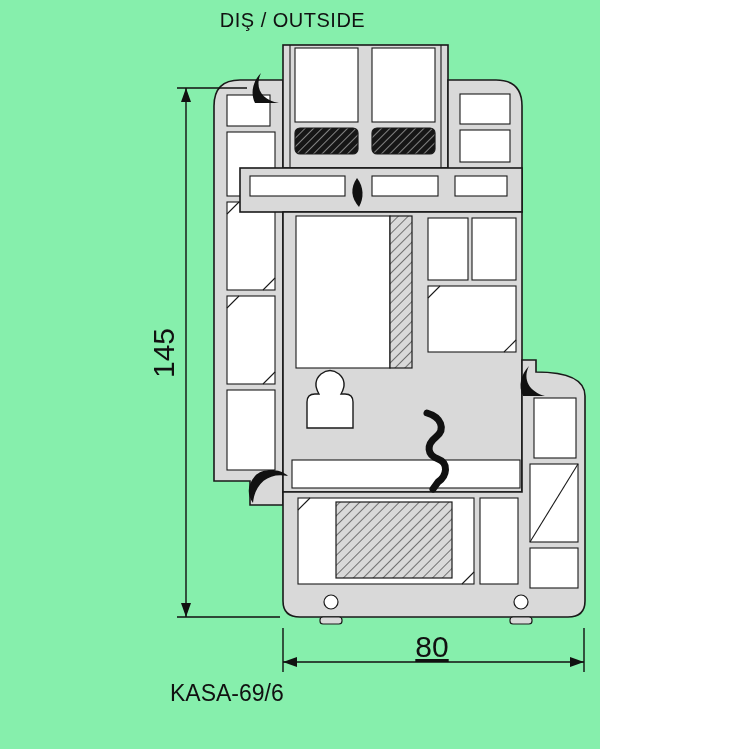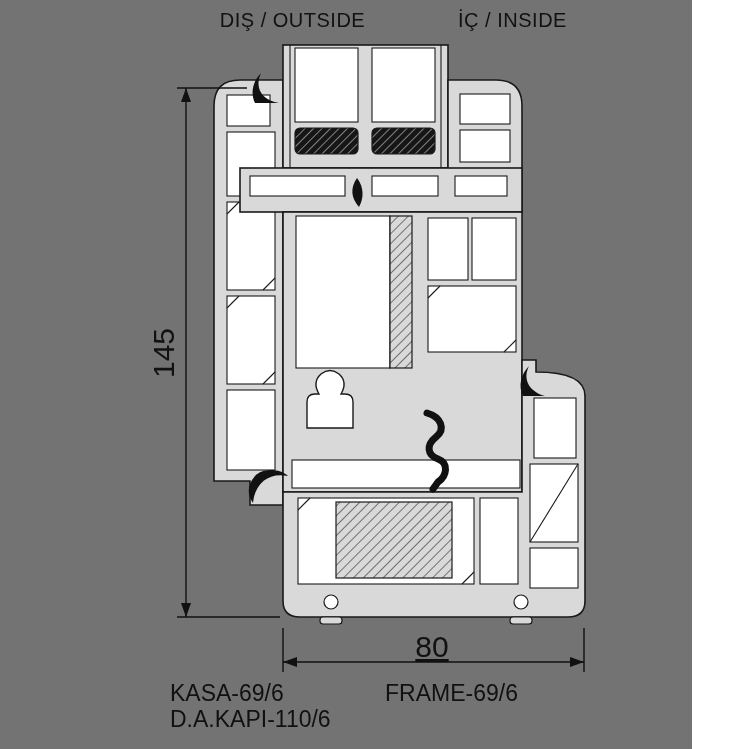--- a/index.html
+++ b/index.html
@@ -1,20 +1,20 @@
 <!DOCTYPE html>
 <html><head>
 <meta charset="utf-8">
 <style>
   * { margin:0; padding:0; box-sizing:border-box; }
   html,body { background:#fff; }
   .page {
     position:relative;
-    width:692px; height:749px;
-    background:#737373;
+    width:600px; height:749px;
+    background:#86efac;
     font-family:"Liberation Sans", sans-serif;
     color:#111;
     overflow:hidden;
   }
   .drawing-svg { position:absolute; left:0; top:0; }
   .txt { position:absolute; white-space:nowrap; }
   .top-label { font-size:20px; letter-spacing:0.5px; text-align:center; }
   .outside-label { left:180px; top:9px; width:225px; }
   .inside-label  { left:430px; top:9px; width:165px; }
   .dim-value { font-size:30px; text-align:center; }
@@ -29,26 +29,23 @@
   .footer-l2 { left:170px; top:706px; }
   .footer-r1 { left:385px; top:680px; }
   .footer-r2 { left:385px; top:706px; }
 </style>
 </head>
 <body>
 
 <div class="page">
 
   <div class="txt top-label outside-label">DIŞ / OUTSIDE</div>
-  <div class="txt top-label inside-label">İÇ / INSIDE</div>
   <div class="txt dim-value dim-height">145</div>
   <div class="txt dim-value dim-width">80</div>
   <div class="txt footer-label footer-l1">KASA-69/6</div>
-  <div class="txt footer-label footer-l2">D.A.KAPI-110/6</div>
-  <div class="txt footer-label footer-r1">FRAME-69/6</div>
 
   <svg class="drawing-svg" width="749" height="749" viewBox="0 0 749 749">
     <defs>
       <pattern id="hatch" width="7" height="7" patternUnits="userSpaceOnUse" patternTransform="rotate(45)">
         <rect width="7" height="7" fill="#d9d9d9"></rect>
         <line x1="0" y1="0" x2="0" y2="7" stroke="#555" stroke-width="1.6"></line>
       </pattern>
       <pattern id="hatchDark" width="6" height="6" patternUnits="userSpaceOnUse" patternTransform="rotate(45)">
         <rect width="6" height="6" fill="#161616"></rect>
         <line x1="0" y1="0" x2="0" y2="6" stroke="#cfcfcf" stroke-width="1.2"></line>

